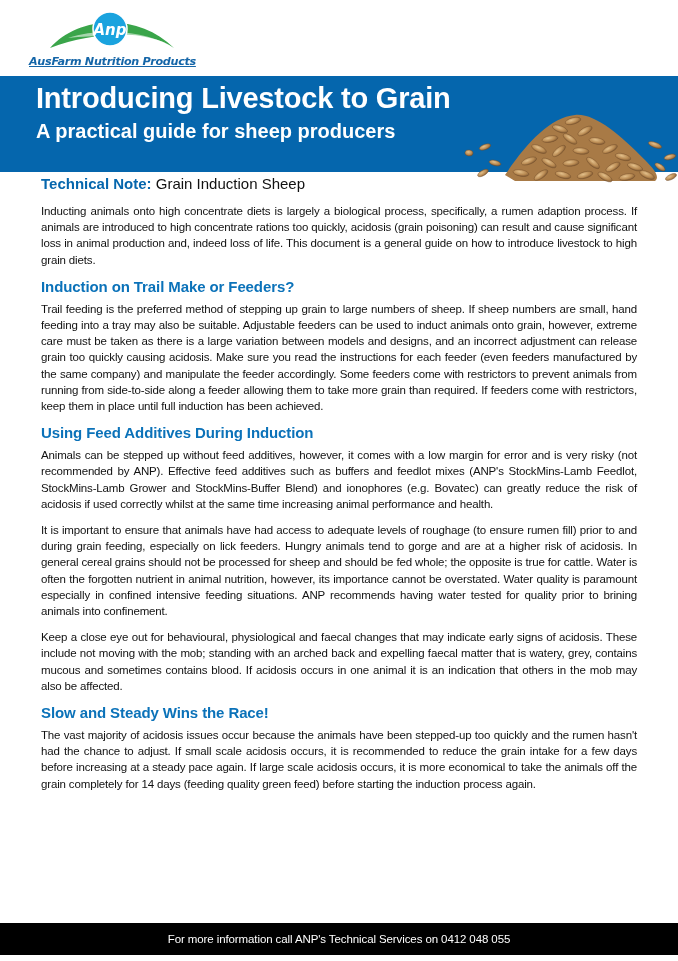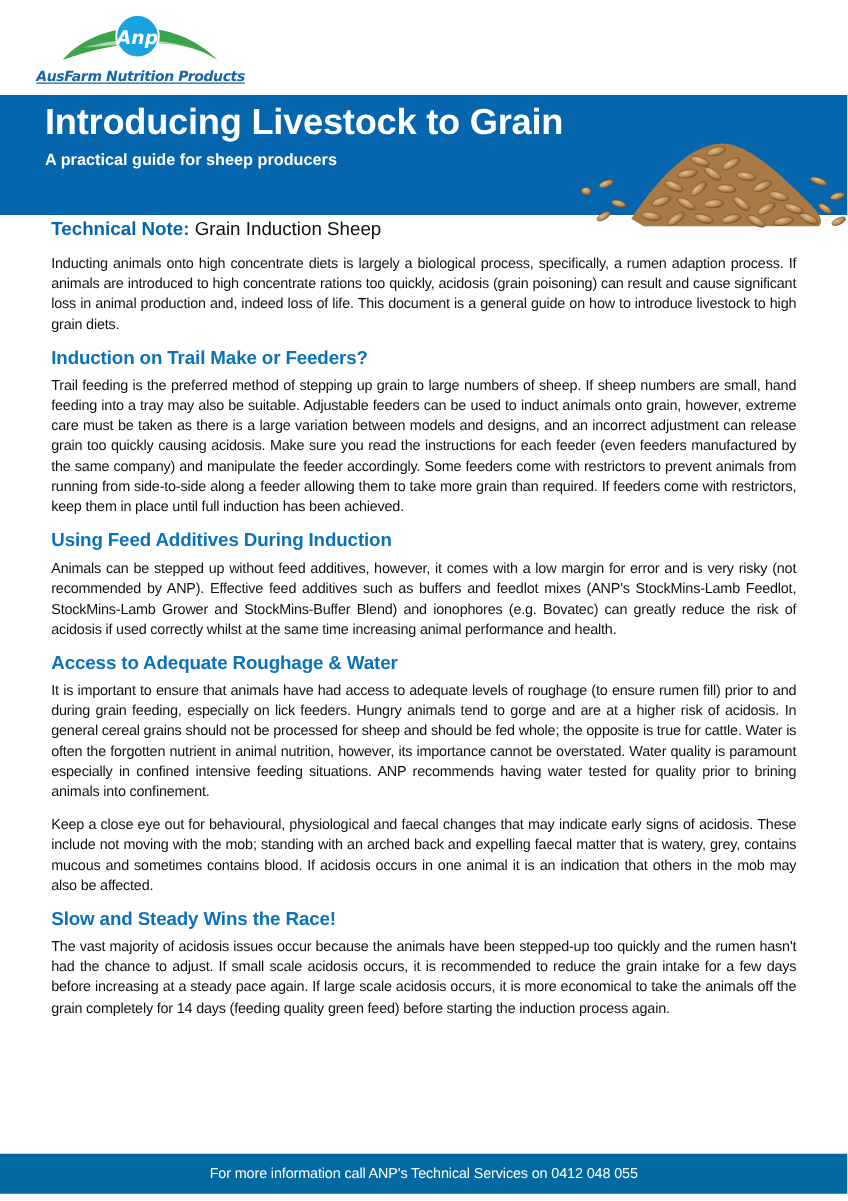--- a/index.html
+++ b/index.html
@@ -54,21 +54,21 @@
       font-size: 29px;
       font-weight: bold;
       color: #ffffff;
       letter-spacing: -0.2px;
       white-space: nowrap;
     }
     .banner-subtitle {
       position: absolute;
       left: 36px;
       top: 44px;
-      font-size: 13px;
+      font-size: 20px;
       font-weight: bold;
       color: #ffffff;
       white-space: nowrap;
     }
     .grain-pile {
       position: absolute;
       left: 455px;
       top: 105px;
       width: 223px;
       height: 78px;
@@ -109,21 +109,21 @@
       letter-spacing: -0.1px;
     }
 
     
     .footer {
       position: absolute;
       left: 0;
       top: 923px;
       width: 678px;
       height: 32px;
-      background: #0369a1;
+      background: #000000;
       display: flex;
       align-items: center;
       justify-content: center;
     }
     .footer-text {
       color: #ffffff;
       font-size: 11.5px;
       letter-spacing: -0.1px;
     }
   </style>
@@ -210,21 +210,20 @@
     <h2 class="section-heading">Induction on Trail Make or Feeders?</h2>
     <p class="para">Trail feeding is the preferred method of stepping up grain to large numbers of sheep. If sheep numbers are small, hand feeding into a tray may also be suitable. Adjustable feeders can be used to induct animals onto grain, however, extreme care must be taken as there is a large variation between models and designs, and an incorrect adjustment can release grain too quickly causing acidosis. Make sure you read the instructions for each feeder (even feeders manufactured by the same company) and manipulate the feeder accordingly. Some feeders come with restrictors to prevent animals from running from side-to-side along a feeder allowing them to take more grain than required. If feeders come with restrictors, keep them in place until full induction has been achieved.</p>
   </div>
 
   <div class="section">
     <h2 class="section-heading">Using Feed Additives During Induction</h2>
     <p class="para">Animals can be stepped up without feed additives, however, it comes with a low margin for error and is very risky (not recommended by ANP). Effective feed additives such as buffers and feedlot mixes (ANP's StockMins-Lamb Feedlot, StockMins-Lamb Grower and StockMins-Buffer Blend) and ionophores (e.g. Bovatec) can greatly reduce the risk of acidosis if used correctly whilst at the same time increasing animal performance and health.</p>
   </div>
 
   <div class="section">
-    <h2 class="section-heading">Access to Adequate Roughage &amp; Water</h2>
     <p class="para">It is important to ensure that animals have had access to adequate levels of roughage (to ensure rumen fill) prior to and during grain feeding, especially on lick feeders. Hungry animals tend to gorge and are at a higher risk of acidosis. In general cereal grains should not be processed for sheep and should be fed whole; the opposite is true for cattle. Water is often the forgotten nutrient in animal nutrition, however, its importance cannot be overstated. Water quality is paramount especially in confined intensive feeding situations. ANP recommends having water tested for quality prior to brining animals into confinement.</p>
   </div>
 
   <div class="section">
     <p class="para">Keep a close eye out for behavioural, physiological and faecal changes that may indicate early signs of acidosis. These include not moving with the mob; standing with an arched back and expelling faecal matter that is watery, grey, contains mucous and sometimes contains blood. If acidosis occurs in one animal it is an indication that others in the mob may also be affected.</p>
   </div>
 
   <div class="section">
     <h2 class="section-heading">Slow and Steady Wins the Race!</h2>
     <p class="para">The vast majority of acidosis issues occur because the animals have been stepped-up too quickly and the rumen hasn't had the chance to adjust. If small scale acidosis occurs, it is recommended to reduce the grain intake for a few days before increasing at a steady pace again. If large scale acidosis occurs, it is more economical to take the animals off the grain completely for 14 days (feeding quality green feed) before starting the induction process again.</p>

